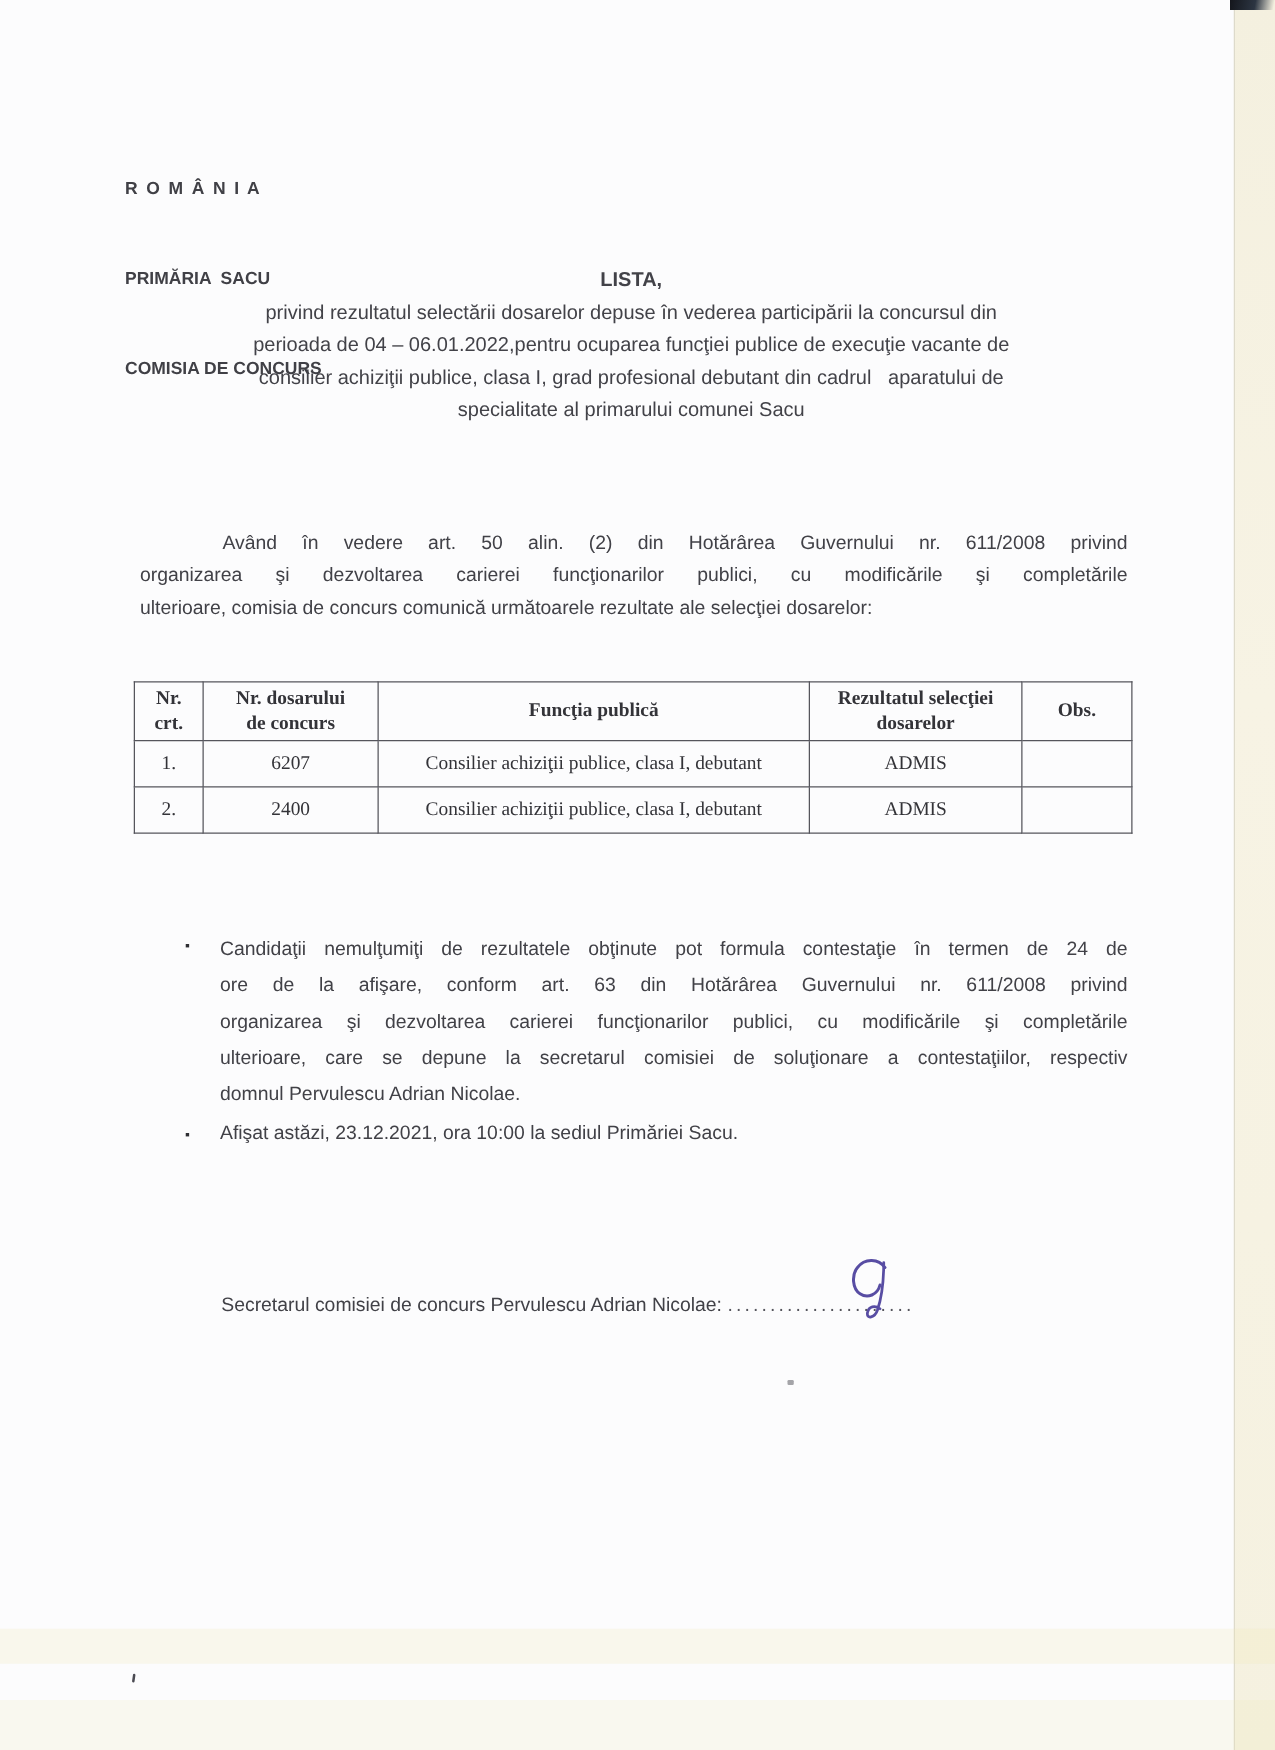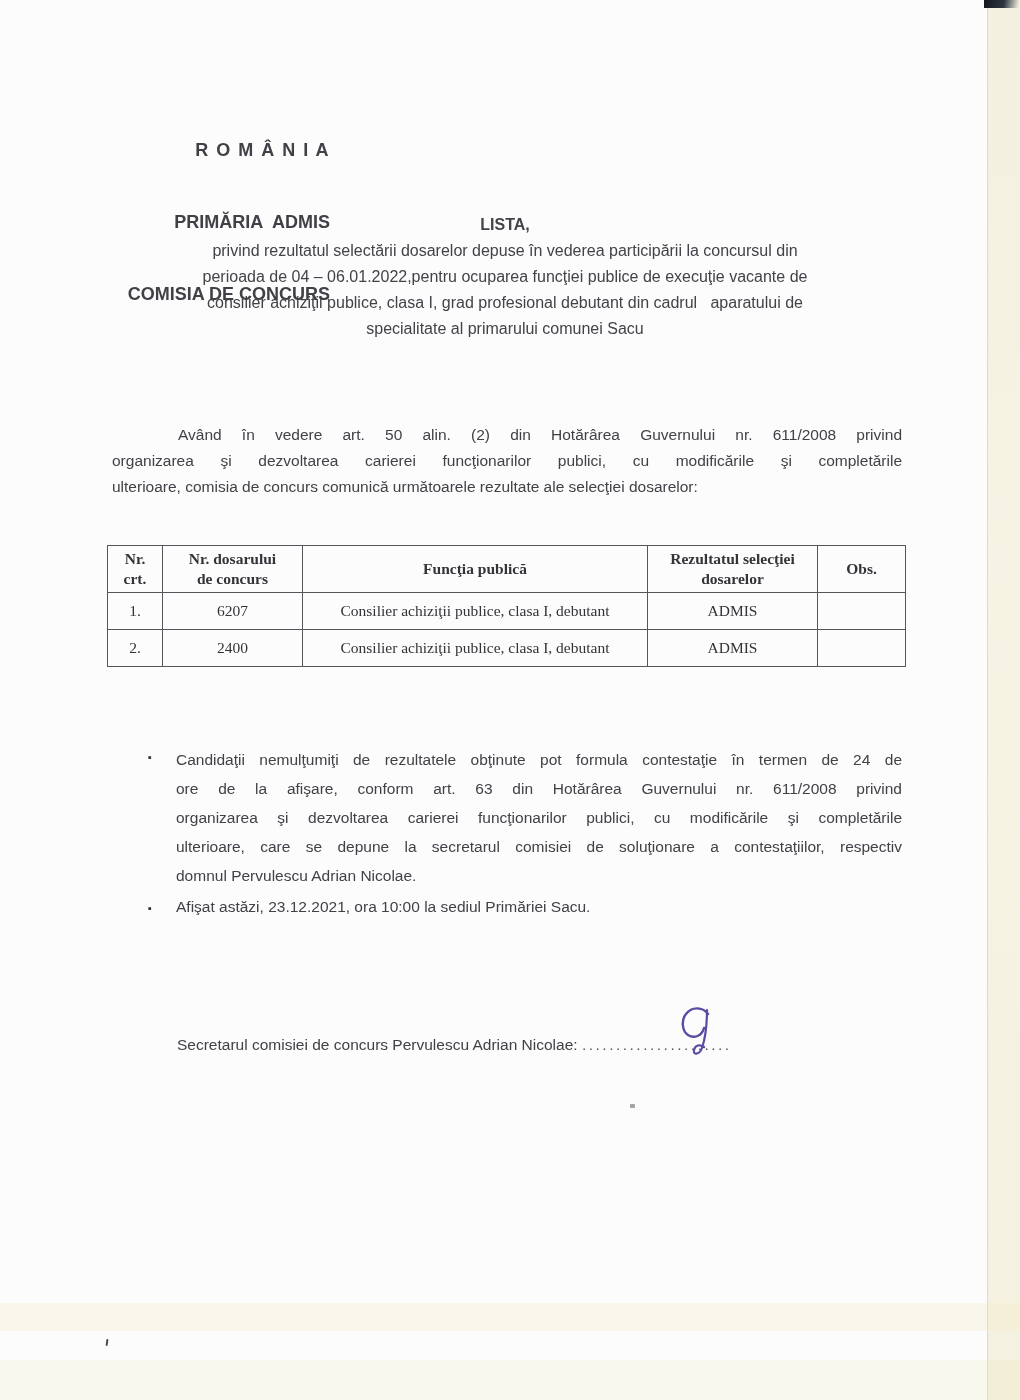--- a/index.html
+++ b/index.html
@@ -29,21 +29,21 @@
   .band2 {
     position:absolute; left:0; top:1360px; width:1020px; height:40px;
     background:rgba(240,232,178,0.18);
   }
   .speck1 { position:absolute; left:630px; top:1104px; width:5px; height:4px; background:#8d8d92; border-radius:1px; opacity:.8; }
   .speck2 { position:absolute; left:106px; top:1339px; width:2px; height:7px; background:#4a4a52; border-radius:1px; transform:rotate(8deg); }
 
   
   .letterhead {
     position:absolute; left:100px; top:90px; width:230px;
-    text-align:right; font-weight:bold; font-size:18px;
+    text-align:left; font-weight:bold; font-size:14px;
     line-height:24px; color:#404046; white-space:pre-wrap;
   }
   .letterhead .country { letter-spacing:1.5px; }
 
   
   .title-block { position:absolute; left:110px; top:212px; width:790px; text-align:center; color:#424248; }
   .title-heading { font-weight:bold; font-size:16px; line-height:26px; }
   .title-line { font-size:16px; line-height:26px; white-space:pre-wrap; }
 
   
@@ -88,21 +88,21 @@
 
   <div class="edge-strip"></div>
   <div class="corner-wedge"></div>
   <div class="band1"></div>
   <div class="band2"></div>
   <div class="speck1"></div>
   <div class="speck2"></div>
 
   <div class="letterhead">
     <div class="country">R O M Â N I A</div>
-    <div>PRIMĂRIA  ADMIS</div>
+    <div>PRIMĂRIA  SACU</div>
     <div>COMISIA DE CONCURS</div>
   </div>
 
   <div class="title-block">
     <div class="title-heading">LISTA,</div>
     <div class="title-line">privind rezultatul selectării dosarelor depuse în vederea participării la concursul din</div>
     <div class="title-line">perioada de 04 – 06.01.2022,pentru ocuparea funcţiei publice de execuţie vacante de</div>
     <div class="title-line">consilier achiziţii publice, clasa I, grad profesional debutant din cadrul   aparatului de</div>
     <div class="title-line">specialitate al primarului comunei Sacu</div>
   </div>

